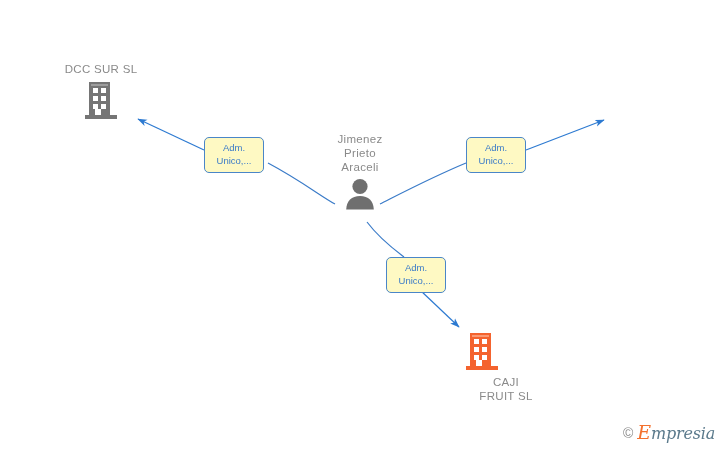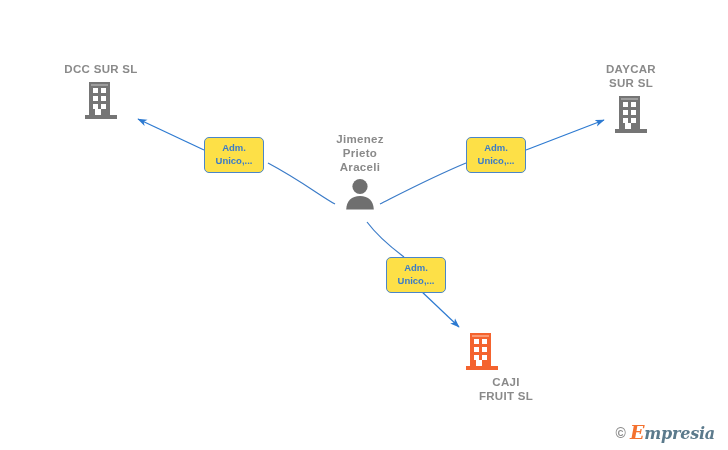--- a/index.html
+++ b/index.html
@@ -14,21 +14,20 @@
     overflow: hidden;
     font-family: "Liberation Sans", sans-serif;
     -webkit-font-smoothing: antialiased;
   }
   #canvas {
     position: absolute;
     left: 0;
     top: 0;
     width: 724px;
     height: 450px;
-    font-weight: bold;
   }
   svg.edges {
     position: absolute;
     left: 0;
     top: 0;
     width: 728px;
     height: 450px;
     overflow: visible;
   }
   .node {
@@ -60,21 +59,21 @@
   #node-dcc   { left: 41px;  top: 62px; }
   #node-daycar{ left: 571px; top: 62px; }
   #node-person{ left: 298px; top: 132px; width: 124px; }
   #node-caji  { left: 422px; top: 331px; }
 
   .edge-label {
     position: absolute;
     box-sizing: border-box;
     border: 1px solid #4a86c8;
     border-radius: 5px;
-    background: #fde047;
+    background: #fef9c3;
     color: #3a7bc8;
     font-size: 9.5px;
     line-height: 12.5px;
     text-align: center;
     padding: 4px 5px 5px 5px;
     width: 60px;
   }
   .edge-label span { display: block; }
   #edge-label-dcc    { left: 204px; top: 137px; }
   #edge-label-daycar { left: 466px; top: 137px; }
@@ -146,38 +145,20 @@
         <rect x="10" y="16" width="5" height="5" fill="#ffffff"></rect>
         <rect x="18" y="16" width="5" height="5" fill="#ffffff"></rect>
         <rect x="10" y="24" width="5" height="5" fill="#ffffff"></rect>
         <rect x="18" y="24" width="5" height="5" fill="#ffffff"></rect>
         <rect x="12" y="29" width="6" height="6" fill="#ffffff"></rect>
         <rect x="2" y="35" width="32" height="4" fill="#757575"></rect>
       </svg>
     </div>
   </div>
 
-  <div class="node" id="node-daycar">
-    <div class="node-label above">DAYCAR
-SUR  SL</div>
-    <div class="icon-building">
-      <svg width="36" height="40" viewBox="0 0 36 40" aria-hidden="true">
-        <rect x="6" y="2" width="21" height="33" fill="#757575"></rect>
-        <rect x="8" y="4" width="17" height="2" fill="#9d9d9d"></rect>
-        <rect x="10" y="8" width="5" height="5" fill="#ffffff"></rect>
-        <rect x="18" y="8" width="5" height="5" fill="#ffffff"></rect>
-        <rect x="10" y="16" width="5" height="5" fill="#ffffff"></rect>
-        <rect x="18" y="16" width="5" height="5" fill="#ffffff"></rect>
-        <rect x="10" y="24" width="5" height="5" fill="#ffffff"></rect>
-        <rect x="18" y="24" width="5" height="5" fill="#ffffff"></rect>
-        <rect x="12" y="29" width="6" height="6" fill="#ffffff"></rect>
-        <rect x="2" y="35" width="32" height="4" fill="#757575"></rect>
-      </svg>
-    </div>
-  </div>
 
   <div class="node" id="node-person">
     <div class="node-label above">Jimenez
 Prieto
 Araceli</div>
     <div class="icon-person">
       <svg width="34" height="32" viewBox="0 0 34 32" aria-hidden="true">
         <circle cx="17" cy="8.5" r="7.6" fill="#6f6f6f"></circle>
         <path d="M17,18 C25.5,18 30.5,23 30.8,31.5 L3.2,31.5 C3.5,23 8.5,18 17,18 Z" fill="#6f6f6f"></path>
       </svg>

